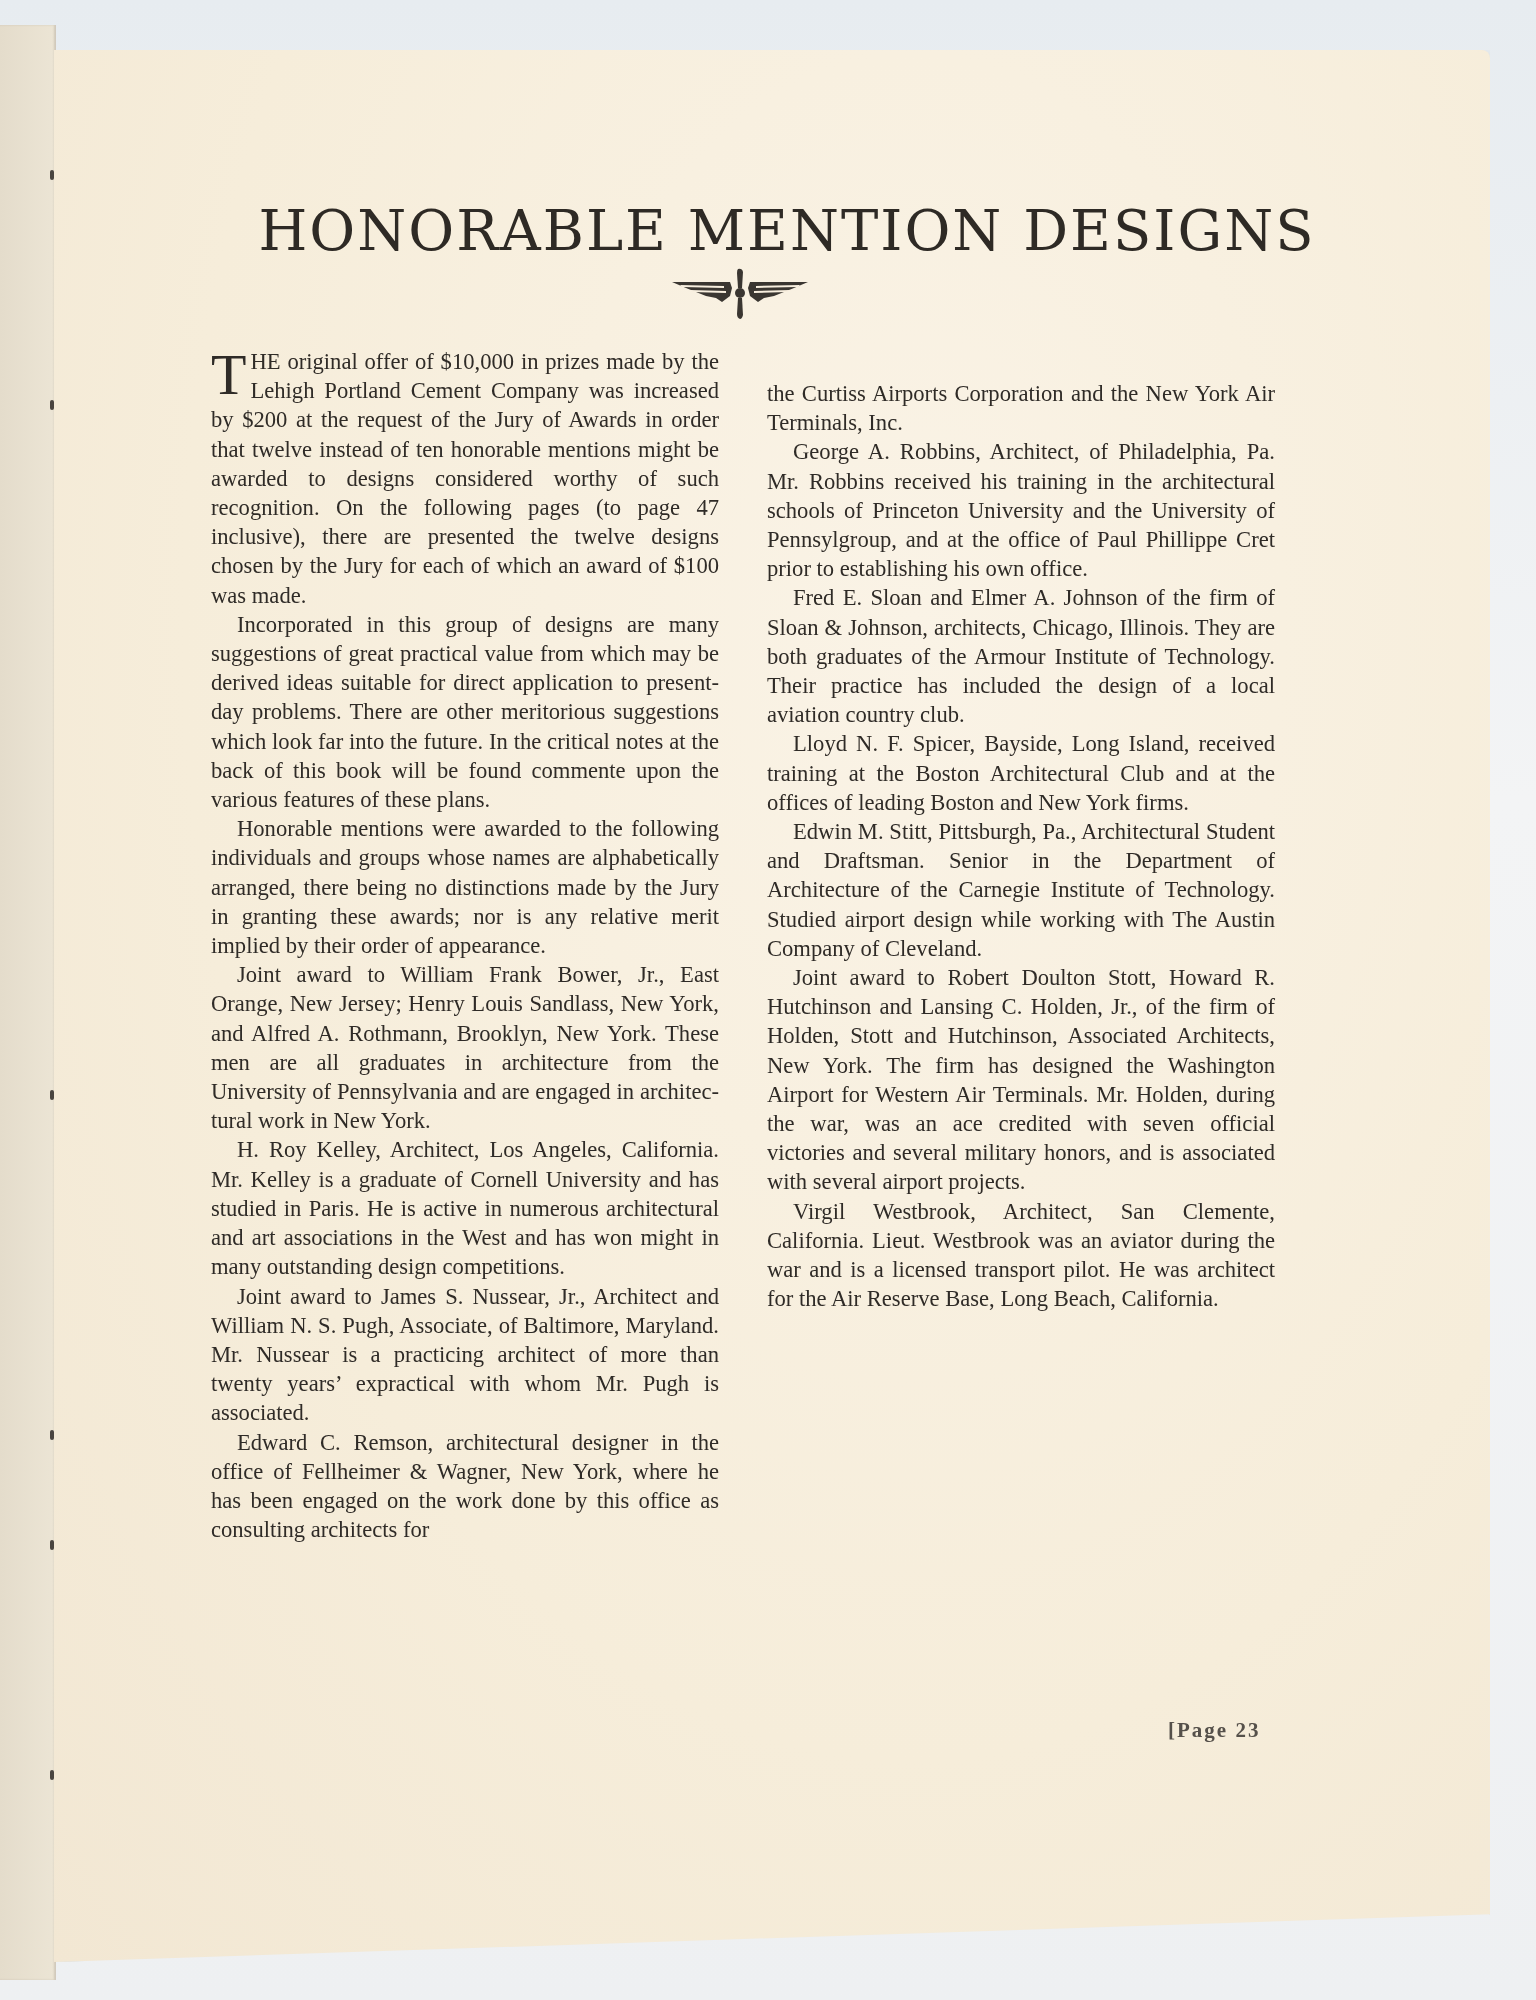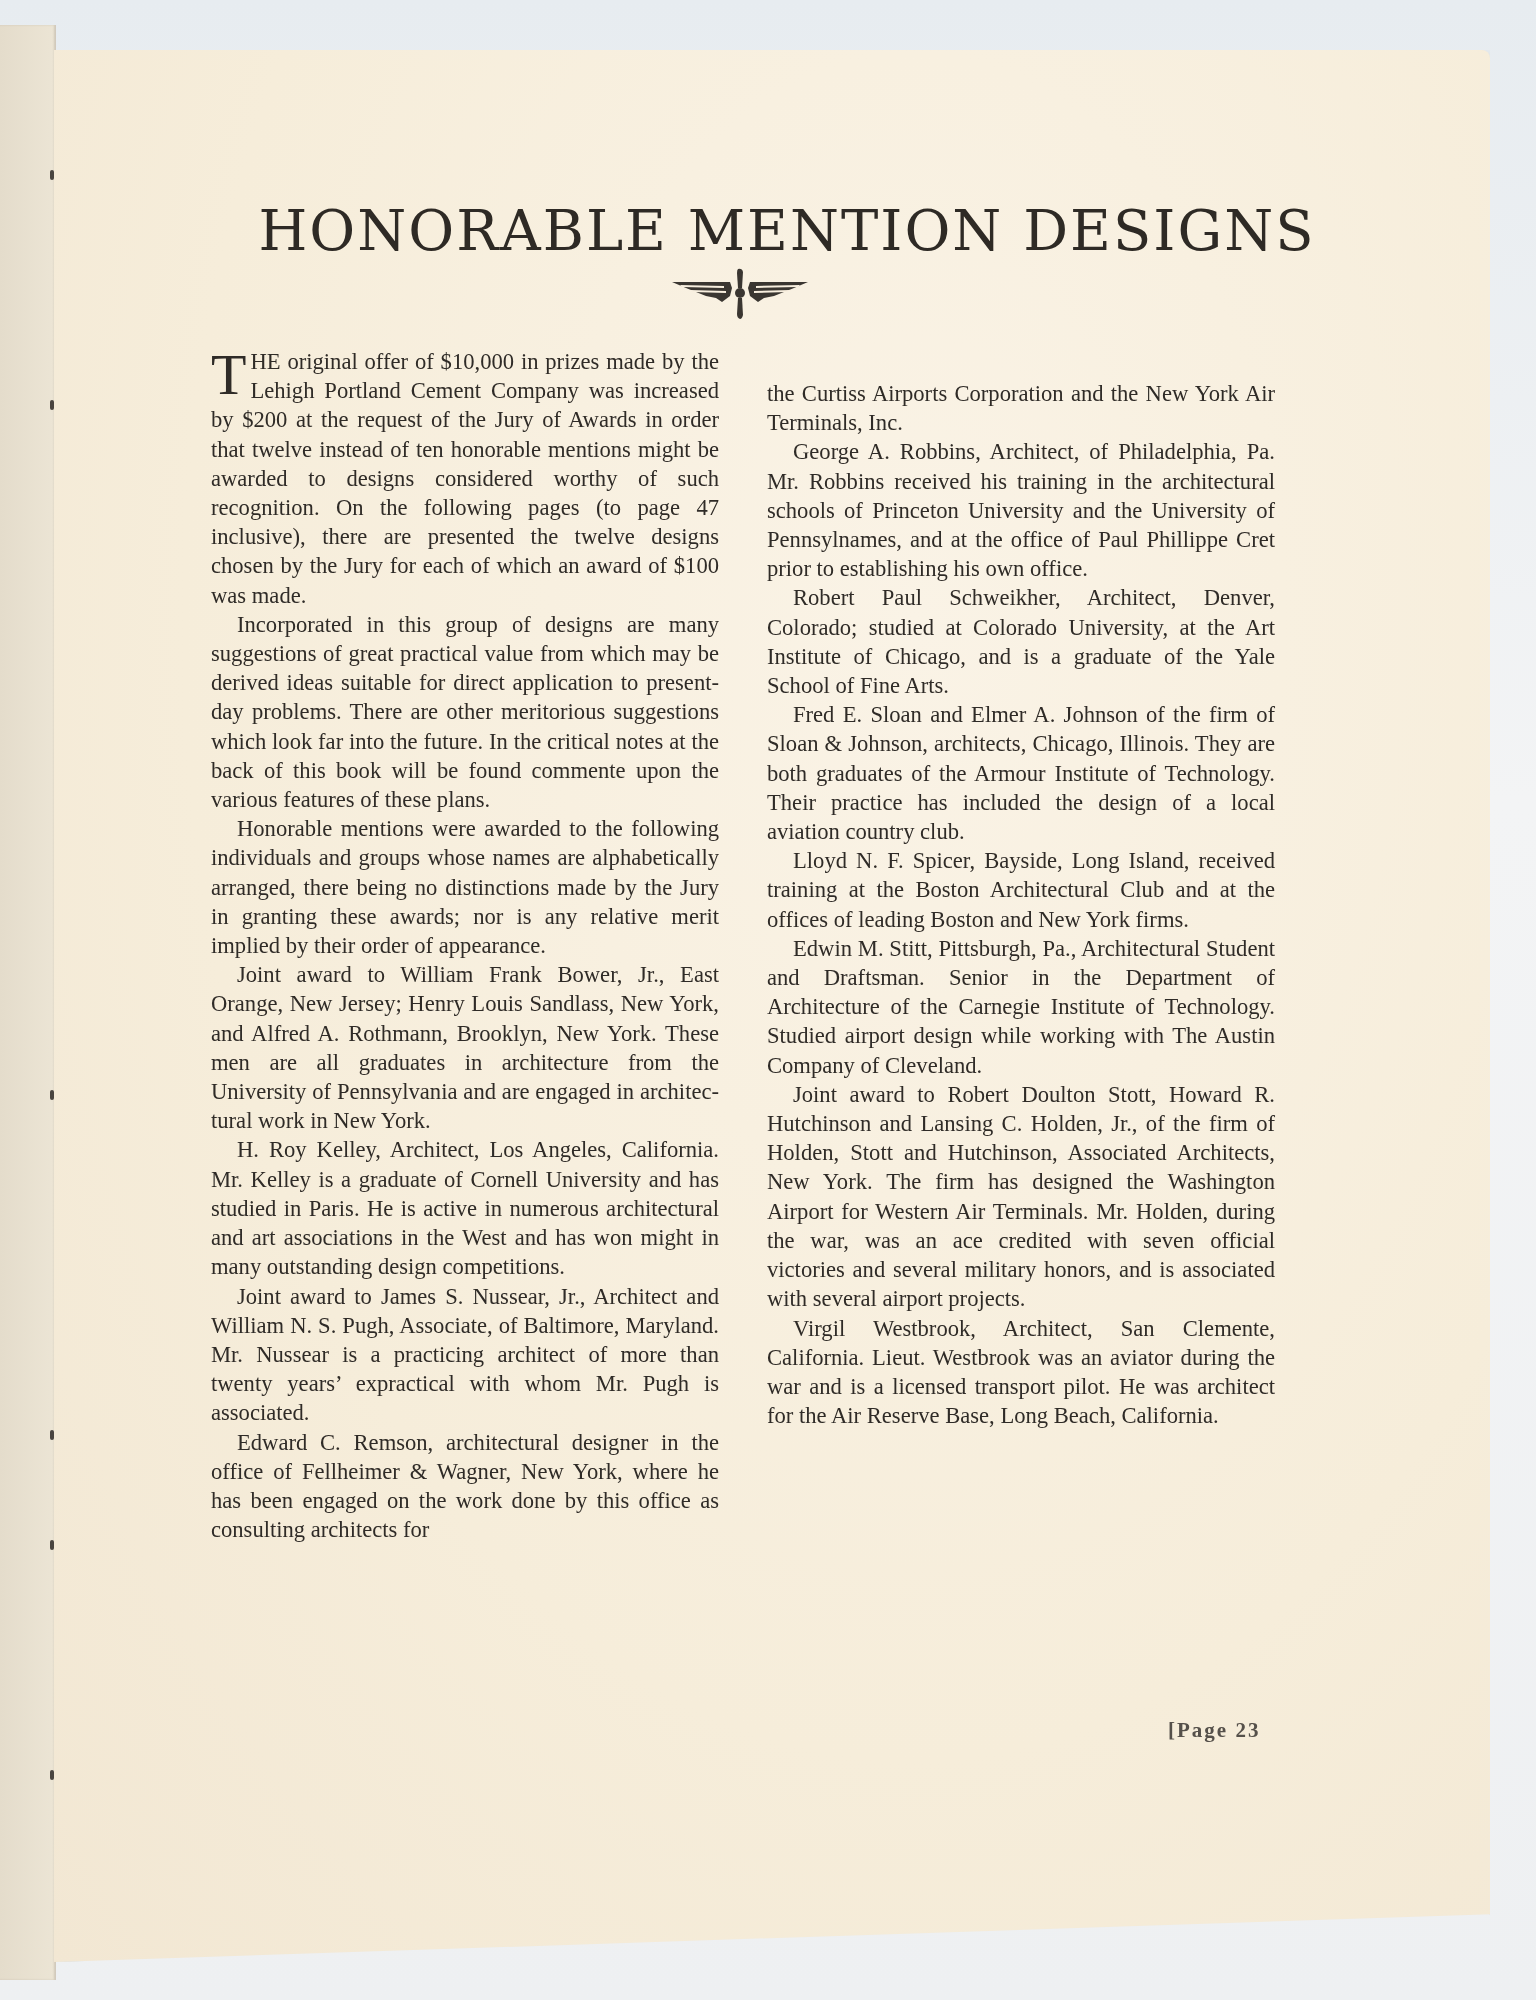--- a/index.html
+++ b/index.html
@@ -144,22 +144,21 @@
     <p>Incorporated in this group of designs are many suggestions of great practical value from which may be derived ideas suitable for direct application to present-day problems. There are other meritorious suggestions which look far into the future. In the critical notes at the back of this book will be found com­mente upon the various features of these plans.</p>
     <p>Honorable mentions were awarded to the following individuals and groups whose names are alphabetically arranged, there being no dis­tinctions made by the Jury in granting these awards; nor is any relative merit implied by their order of appearance.</p>
     <p>Joint award to William Frank Bower, Jr., East Orange, New Jersey; Henry Louis Sand­lass, New York, and Alfred A. Rothmann, Brooklyn, New York. These men are all graduates in architecture from the University of Pennsylvania and are engaged in architec­tural work in New York.</p>
     <p>H. Roy Kelley, Architect, Los Angeles, Cali­fornia. Mr. Kelley is a graduate of Cornell University and has studied in Paris. He is active in numerous architectural and art asso­ciations in the West and has won might in many outstanding design competitions.</p>
     <p>Joint award to James S. Nussear, Jr., Archi­tect and William N. S. Pugh, Associate, of Baltimore, Maryland. Mr. Nussear is a prac­ticing architect of more than twenty years’ ex­practical with whom Mr. Pugh is associated.</p>
     <p>Edward C. Remson, architectural designer in the office of Fellheimer &amp; Wagner, New York, where he has been engaged on the work done by this office as consulting architects for</p>
   </div>
 
   <div class="col col-right">
     <p class="cont">the Curtiss Airports Corporation and the New York Air Terminals, Inc.</p>
-    <p>George A. Robbins, Architect, of Phila­delphia, Pa. Mr. Robbins received his train­ing in the architectural schools of Princeton University and the University of Pennsyl­names, and at the office of Paul Phillippe Cret prior to establishing his own office.</p>
-    <p>Robert Paul Schweikher, Architect, Den­ver, Colorado; studied at Colorado University, at the Art Institute of Chicago, and is a gradu­ate of the Yale School of Fine Arts.</p>
+    <p>George A. Robbins, Architect, of Phila­delphia, Pa. Mr. Robbins received his train­ing in the architectural schools of Princeton University and the University of Pennsyl­group, and at the office of Paul Phillippe Cret prior to establishing his own office.</p>
     <p>Fred E. Sloan and Elmer A. Johnson of the firm of Sloan &amp; Johnson, architects, Chicago, Illinois. They are both graduates of the Ar­mour Institute of Technology. Their practice has included the design of a local aviation country club.</p>
     <p>Lloyd N. F. Spicer, Bayside, Long Island, received training at the Boston Architectural Club and at the offices of leading Boston and New York firms.</p>
     <p>Edwin M. Stitt, Pittsburgh, Pa., Architec­tural Student and Draftsman. Senior in the Department of Architecture of the Carnegie Institute of Technology. Studied airport de­sign while working with The Austin Company of Cleveland.</p>
     <p>Joint award to Robert Doulton Stott, How­ard R. Hutchinson and Lansing C. Holden, Jr., of the firm of Holden, Stott and Hutchinson, Associated Architects, New York. The firm has designed the Washington Airport for Western Air Terminals. Mr. Holden, during the war, was an ace credited with seven offi­cial victories and several military honors, and is associated with several airport projects.</p>
     <p>Virgil Westbrook, Architect, San Clemente, California. Lieut. Westbrook was an aviator during the war and is a licensed transport pilot. He was architect for the Air Reserve Base, Long Beach, California.</p>
   </div>
 
   <div class="page-number">[Page 23</div>
 </div>
 

